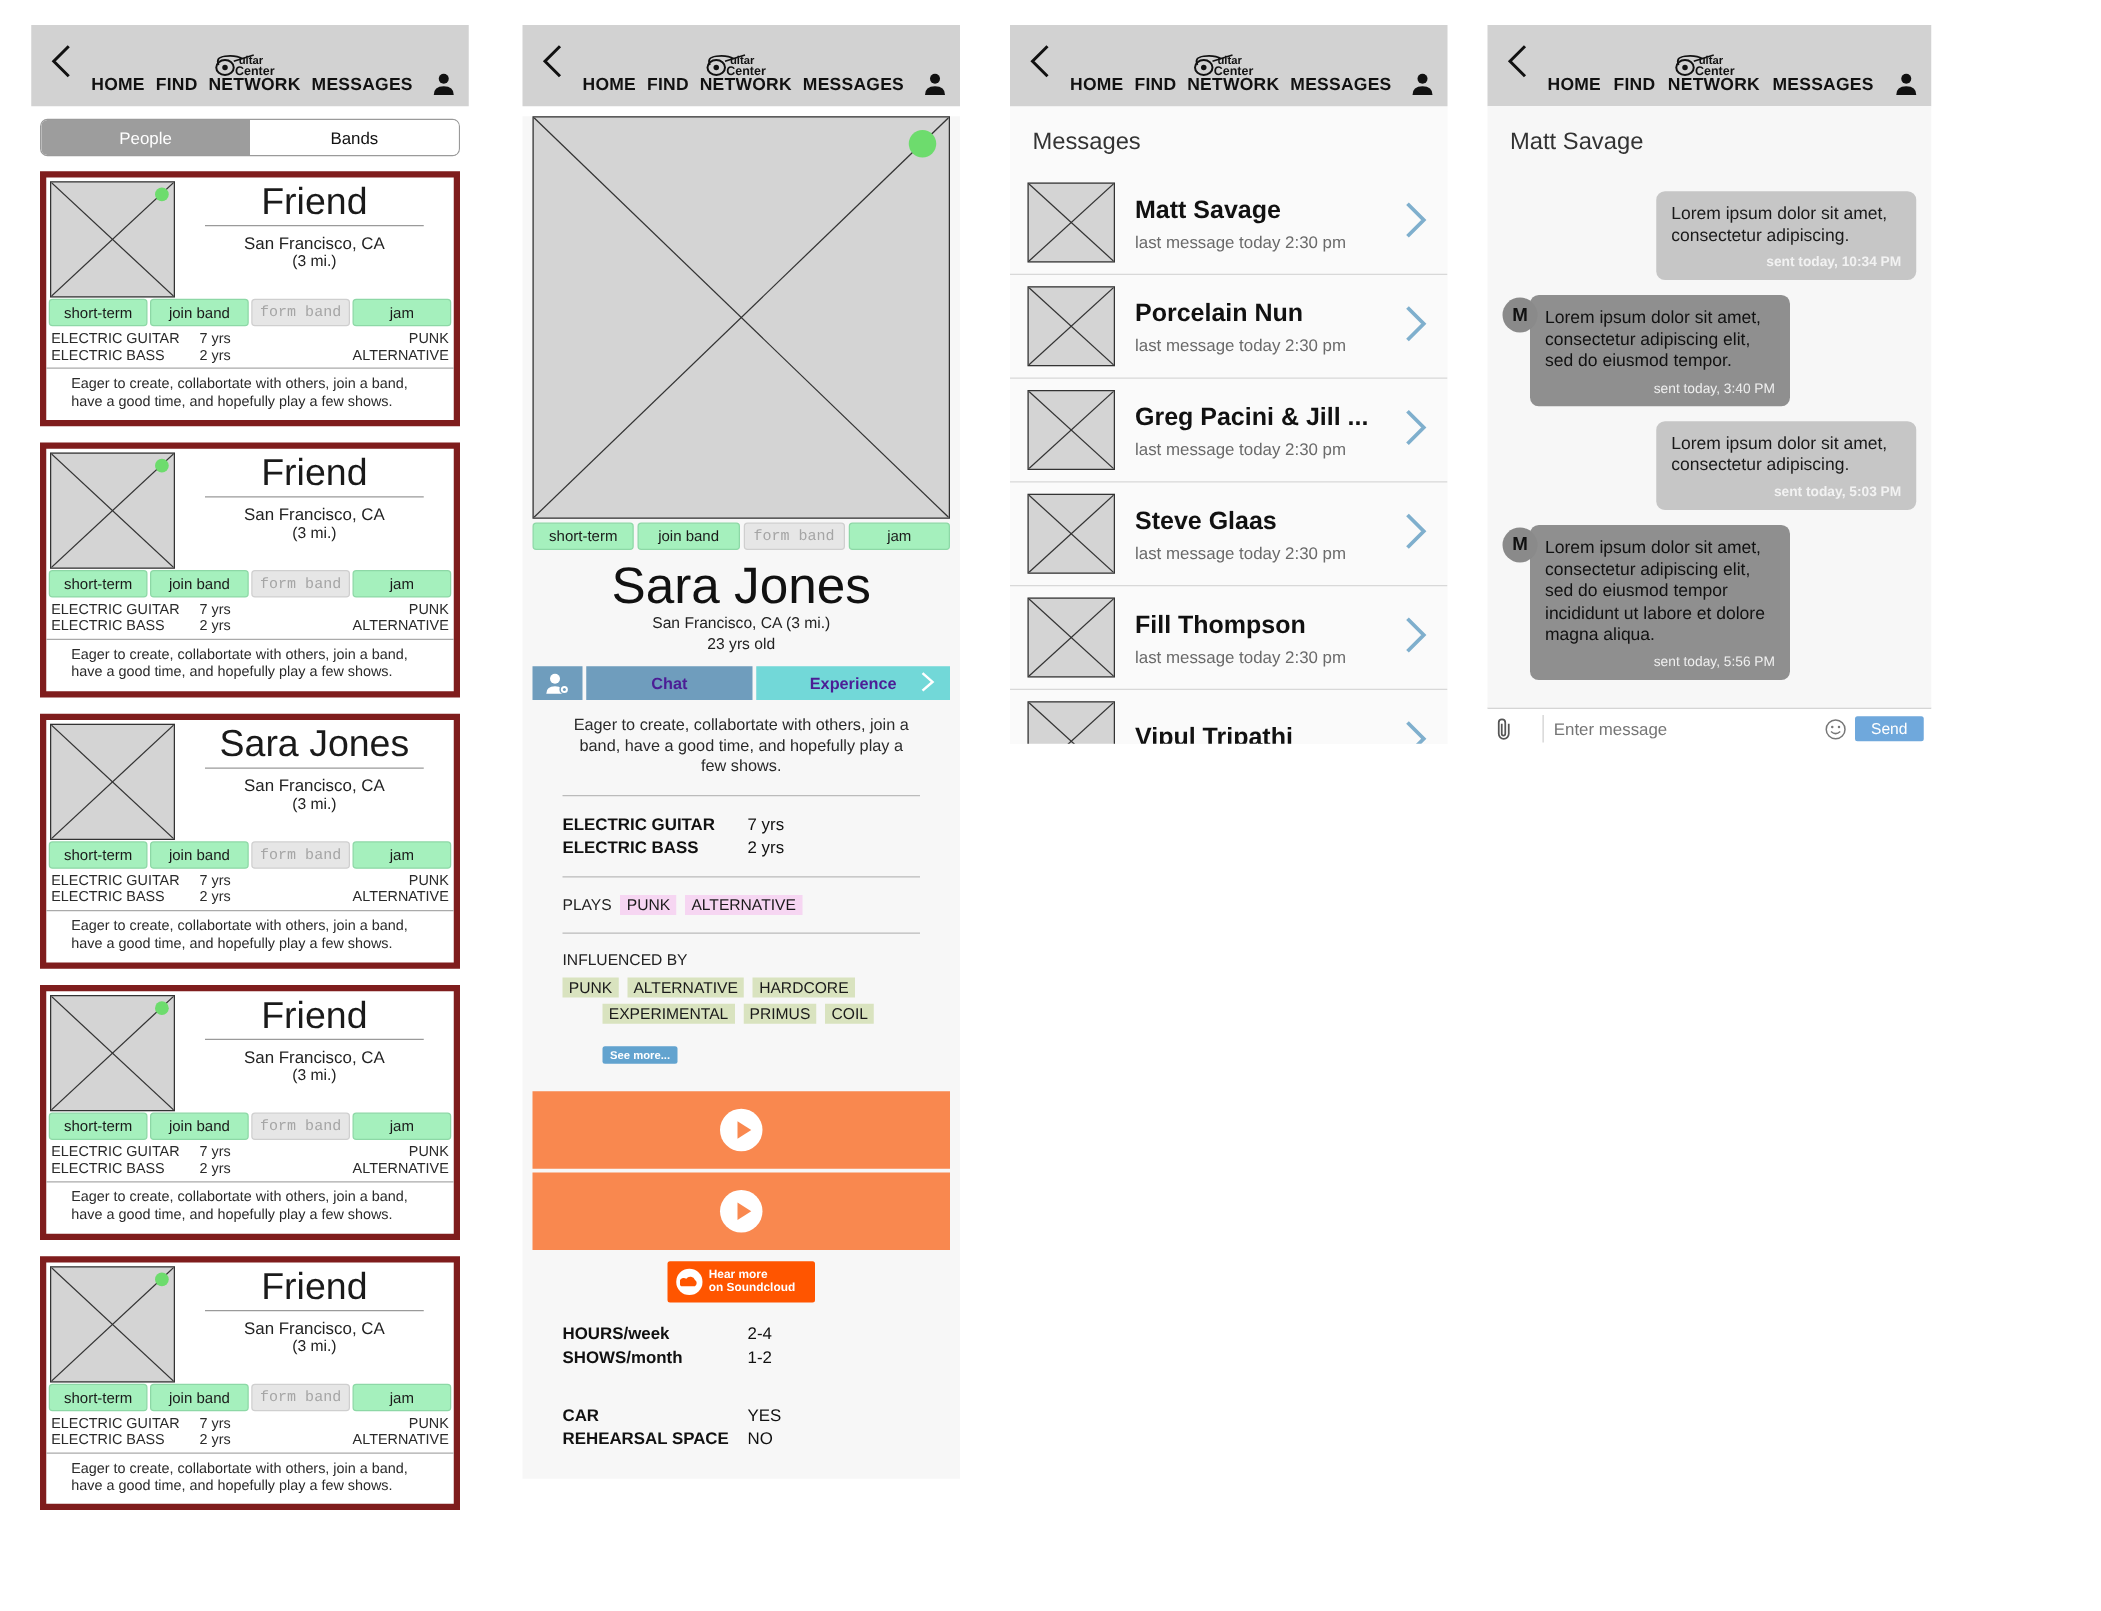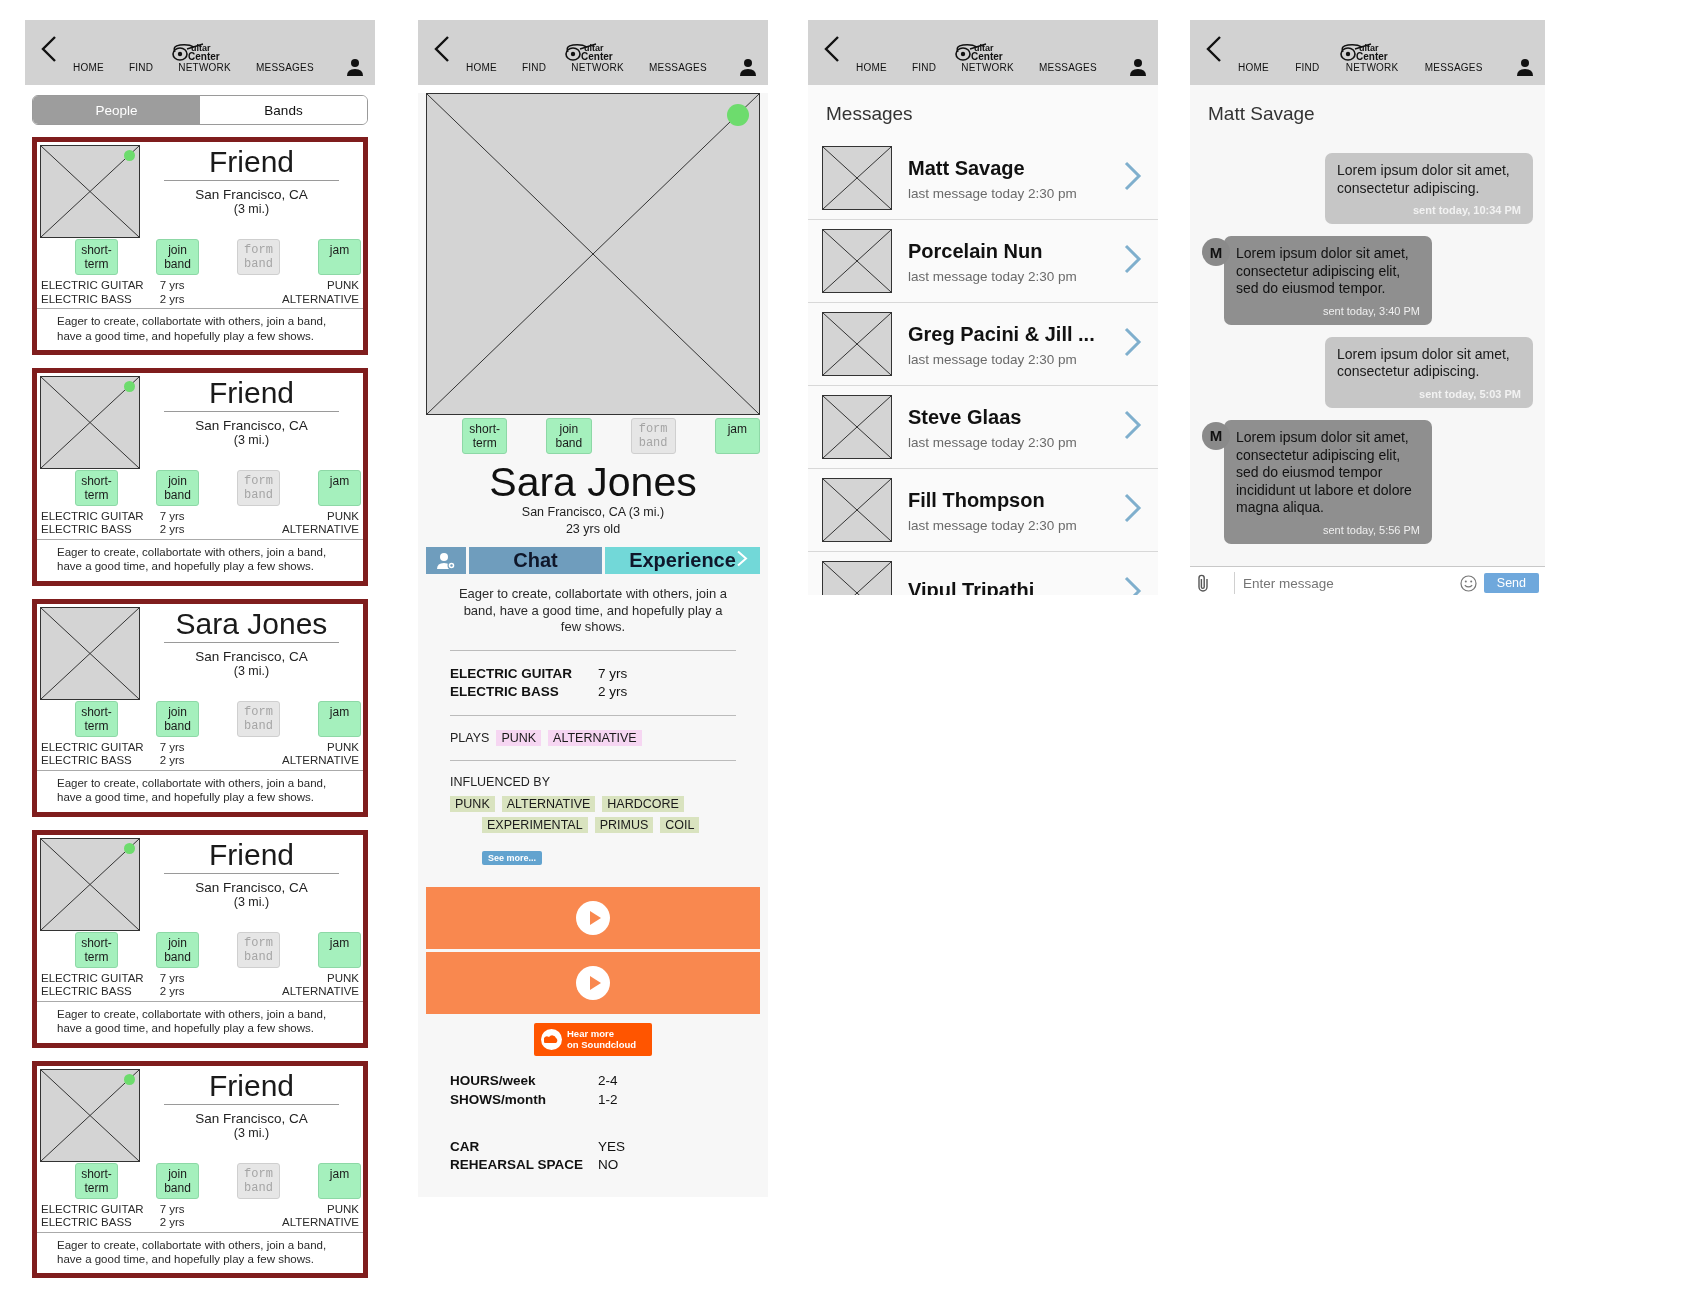--- a/index.html
+++ b/index.html
@@ -38,22 +38,23 @@
     width: 62px; height: 26px;
     text-align: center;
   }
   .nav-items {
     width: 100%;
     display: flex; align-items: center;
     justify-content: space-between;
     padding: 0 2px 0 40px;
   }
   .nav-item {
-    font-size: 10px; color: #111; letter-spacing: .2px;
+    font-size: 14px; color: #111; letter-spacing: .2px;
     white-space: nowrap;
+    font-weight: bold;
   }
   .nav-avatar { width: 20px; height: 20px; margin-left: 6px; }
 
   
   .segmented {
     margin: 10px 7px 12px 7px;
     display: flex;
     border: 1px solid #9a9a9a;
     border-radius: 6px;
     overflow: hidden;
@@ -96,21 +97,21 @@
     line-height: 1.08;
   }
   .card-rule { border-bottom: 1px solid #9a9a9a; margin: 2px 14px 6px 14px; }
   .card-city { font-size: 13.5px; color: #222; }
   .card-dist { font-size: 12.5px; color: #222; }
 
   .taglist { display: flex; gap: 2px; padding: 1px 2px 0 2px; }
   .tagbtn {
     flex: 1; text-align: center; font-size: 12px;
     padding: 3px 0; border-radius: 3px;
-    background: #a5f0bd; border: 1px solid #8dd8a6; color: #1a1a1a; margin-left: 36px;
+    background: #a5f0bd; border: 1px solid #8dd8a6; color: #1a1a1a;
   }
   .tagbtn.off { background: #e6e6e6; border-color: #cfcfcf; color: #a5a5a5; font-family: Liberation Mono, monospace; }
 
   .instr-row {
     display: flex; justify-content: space-between;
     padding: 4px 4px 2px 4px; font-size: 11.5px; color: #2a2a2a;
     line-height: 1.18;
   }
   .instr-left { display: flex; }
   .instr-names { margin-right: 16px; }
@@ -137,21 +138,21 @@
   }
   .prof-tags { display: flex; gap: 3px; padding: 3px 8px 0 8px; }
   .prof-name {
     text-align: center; font-size: 41px; color: #111;
     margin-top: 6px; line-height: 1.08;
   }
   .prof-sub { text-align: center; font-size: 12.5px; color: #222; line-height: 1.35; }
   .prof-actions { display: flex; gap: 3px; padding: 9px 8px 0 8px; }
   .act {
     height: 27px; display: flex; align-items: center; justify-content: center;
-    color: #0f172a; font-size: 20px; font-weight: bold;
+    color: #4c1d95; font-size: 13px; font-weight: bold;
   }
   .act-add  { width: 40px; background: #6f9dbd; }
   .act-chat { width: 133px; background: #6f9dbd; }
   .act-exp  { flex: 1; background: #72d8d8; position: relative; }
   .act-exp .chev { position: absolute; right: 12px; top: 50%; transform: translateY(-50%); }
 
   .prof-bio {
     text-align: center; font-size: 13px; color: #2a2a2a;
     line-height: 1.28; padding: 12px 40px 0 40px;
   }

